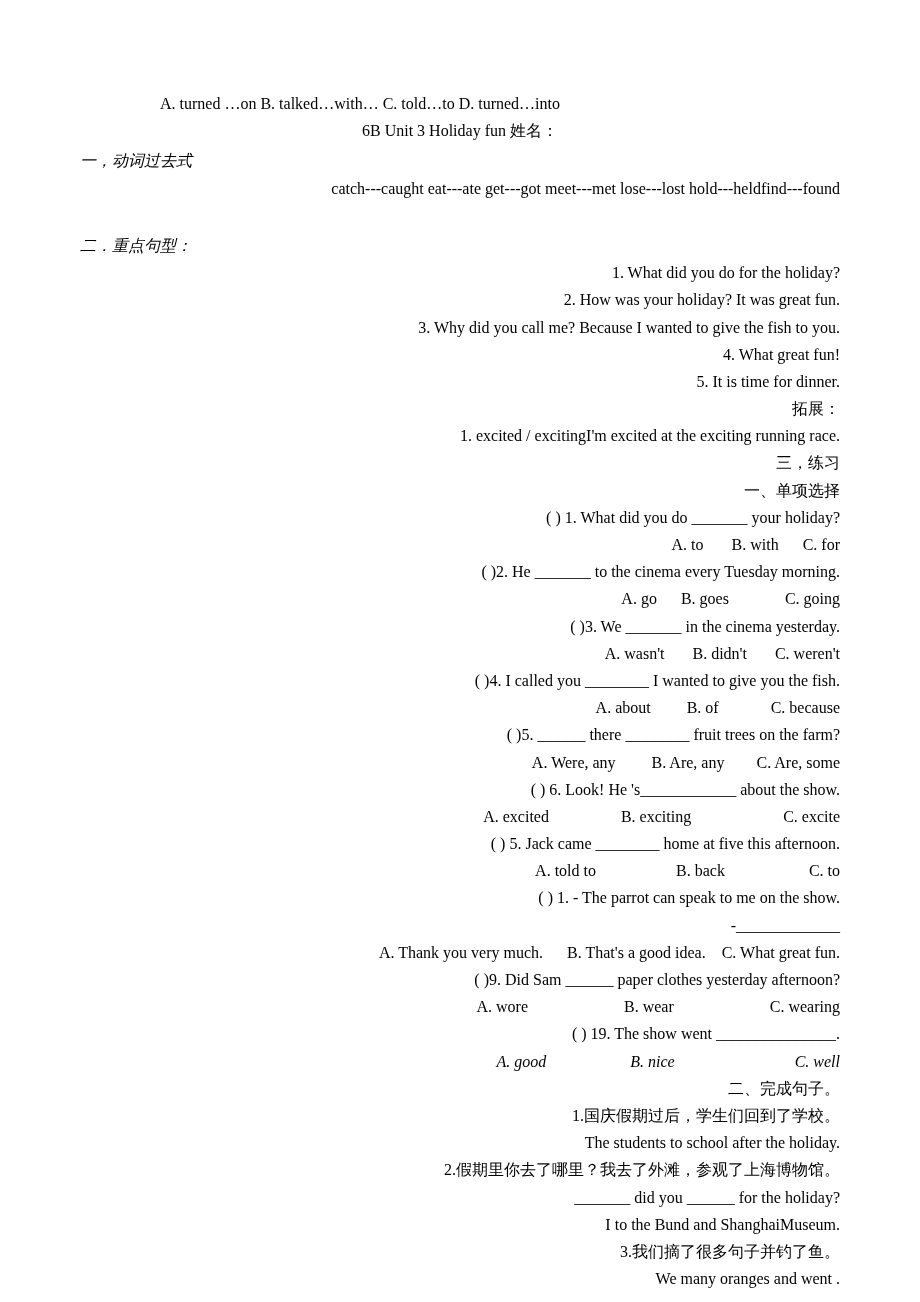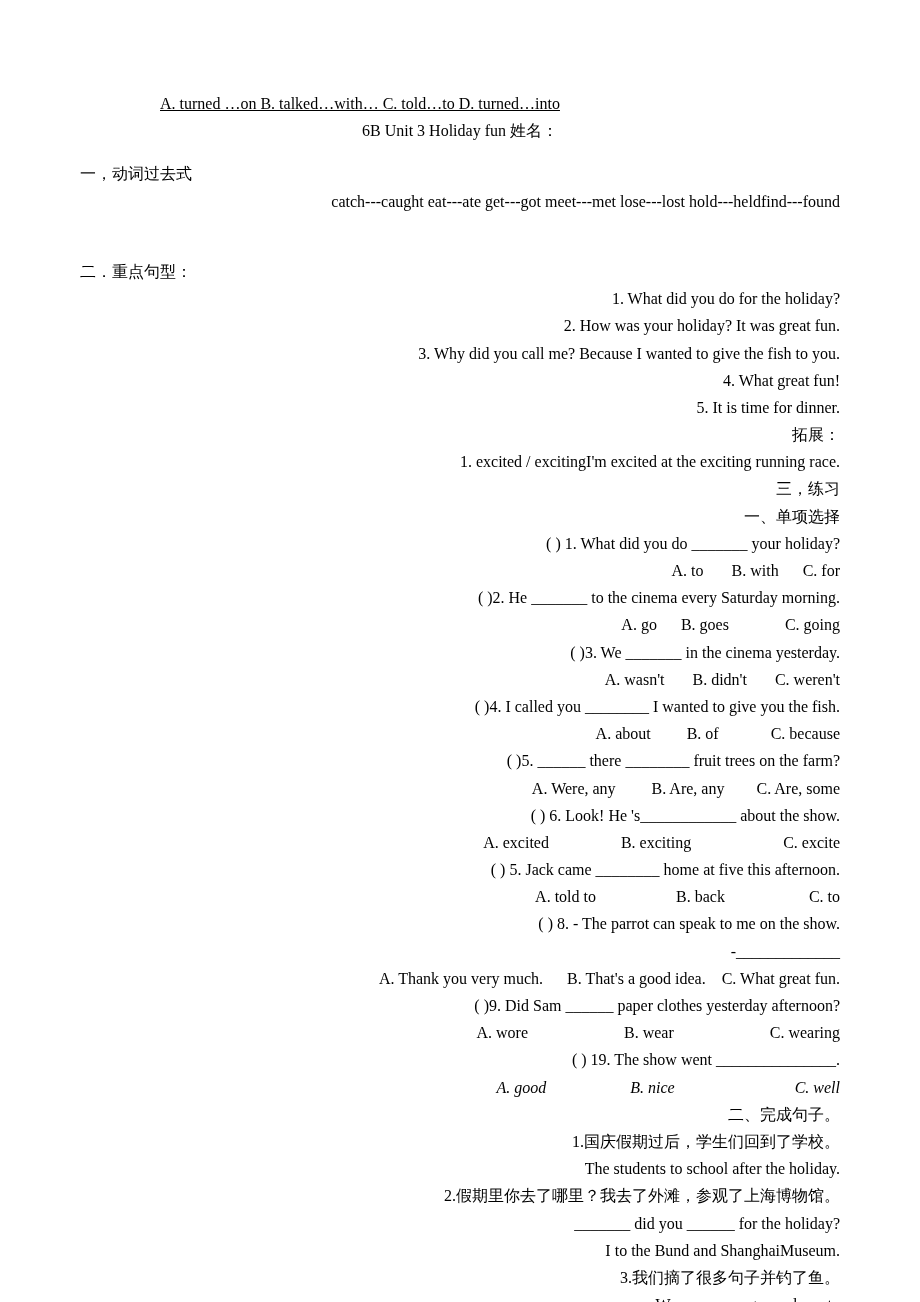--- a/index.html
+++ b/index.html
@@ -8,28 +8,28 @@
       line-height: 1.7;
       margin: 0;
       padding: 90px 80px 40px 80px;
       width: 920px;
       box-sizing: border-box;
       color: #000;
       background: #fff;
     }
     .top-options {
       padding-left: 80px;
-      text-decoration: underline;
     }
     .title {
       text-align: center;
       font-weight: normal;
     }
     .section-label {
-      margin-top: 16px;
+      margin-top: 3px;
+      font-style: italic;
     }
     .line {
       margin: 0;
       text-align: right;
     }
     .indent1 {
       padding-left: 55px;
     }
     .indent2 {
       padding-left: 85px;
@@ -62,39 +62,39 @@
 
 <div class="line">拓展：</div>
 <div class="line">1. excited / excitingI'm excited at the exciting running race.</div>
 
 <div class="line">三，练习</div>
 <div class="line">一、单项选择</div>
 
 <div class="line">(       ) 1. What did you do _______ your holiday?</div>
 <div class="line indent1 q-opts">A. to       B. with      C. for</div>
 
-<div class="line">(      )2. He _______    to the cinema every Saturday morning.</div>
+<div class="line">(      )2. He _______    to the cinema every Tuesday morning.</div>
 <div class="line indent1 q-opts">A. go      B. goes              C. going</div>
 
 <div class="line">(      )3. We _______ in the cinema yesterday.</div>
 <div class="line indent1 q-opts">A. wasn't       B. didn't       C. weren't</div>
 
 <div class="line">(      )4. I called you ________ I wanted to give you the fish.</div>
 <div class="line indent1 q-opts">A. about         B. of             C. because</div>
 
 <div class="line">(      )5. ______ there ________ fruit trees on the farm?</div>
 <div class="line indent1 q-opts">A. Were, any         B. Are, any        C. Are, some</div>
 
 <div class="line">(       ) 6. Look! He 's____________ about the show.</div>
 <div class="line indent1 q-opts">A. excited                  B. exciting                       C. excite</div>
 
 <div class="line">(       ) 5. Jack came ________ home at five this afternoon.</div>
 <div class="line indent1 q-opts">A. told to                    B. back                     C. to</div>
 
-<div class="line">(       ) 8. - The parrot can speak to me on the show.</div>
+<div class="line">(       ) 1. - The parrot can speak to me on the show.</div>
 <div class="line q-opts">          -_____________</div>
 <div class="line indent1 q-opts"> A. Thank you very much.      B. That's a good idea.    C. What great fun.</div>
 
 <div class="line">(      )9. Did Sam ______ paper clothes yesterday afternoon?</div>
 <div class="line indent1 q-opts">  A. wore                        B. wear                        C. wearing</div>
 
 <div class="line">(       ) 19. The show went _______________.</div>
 <div class="line indent2 q-opts">   A. good                     B. nice                              C. well</div>
 
 <div class="line">二、完成句子。</div>

